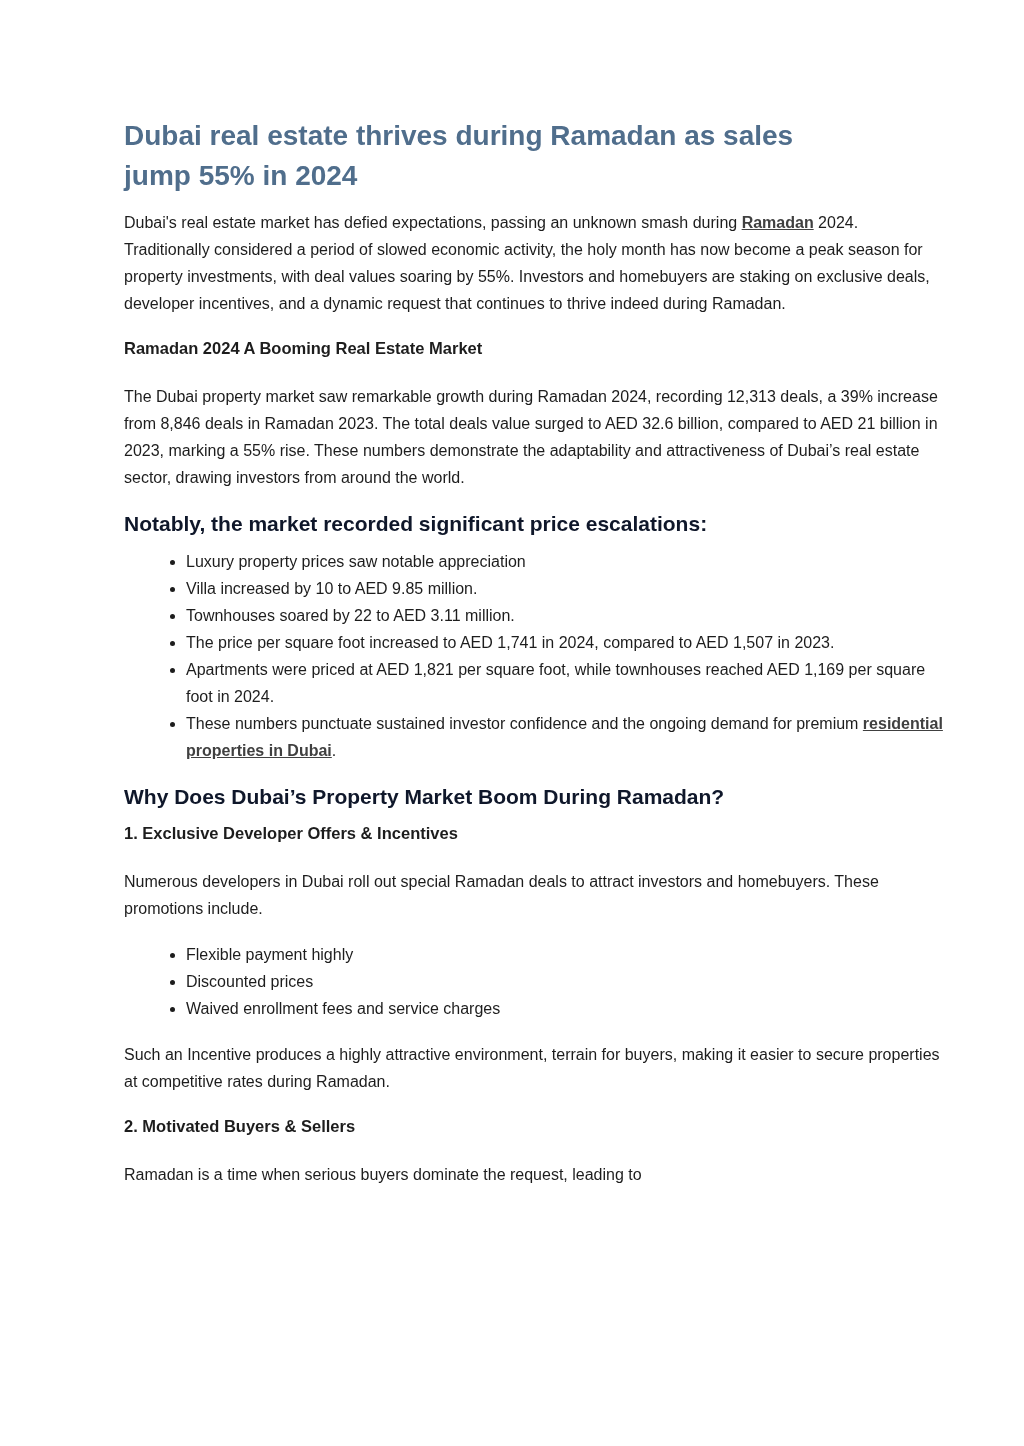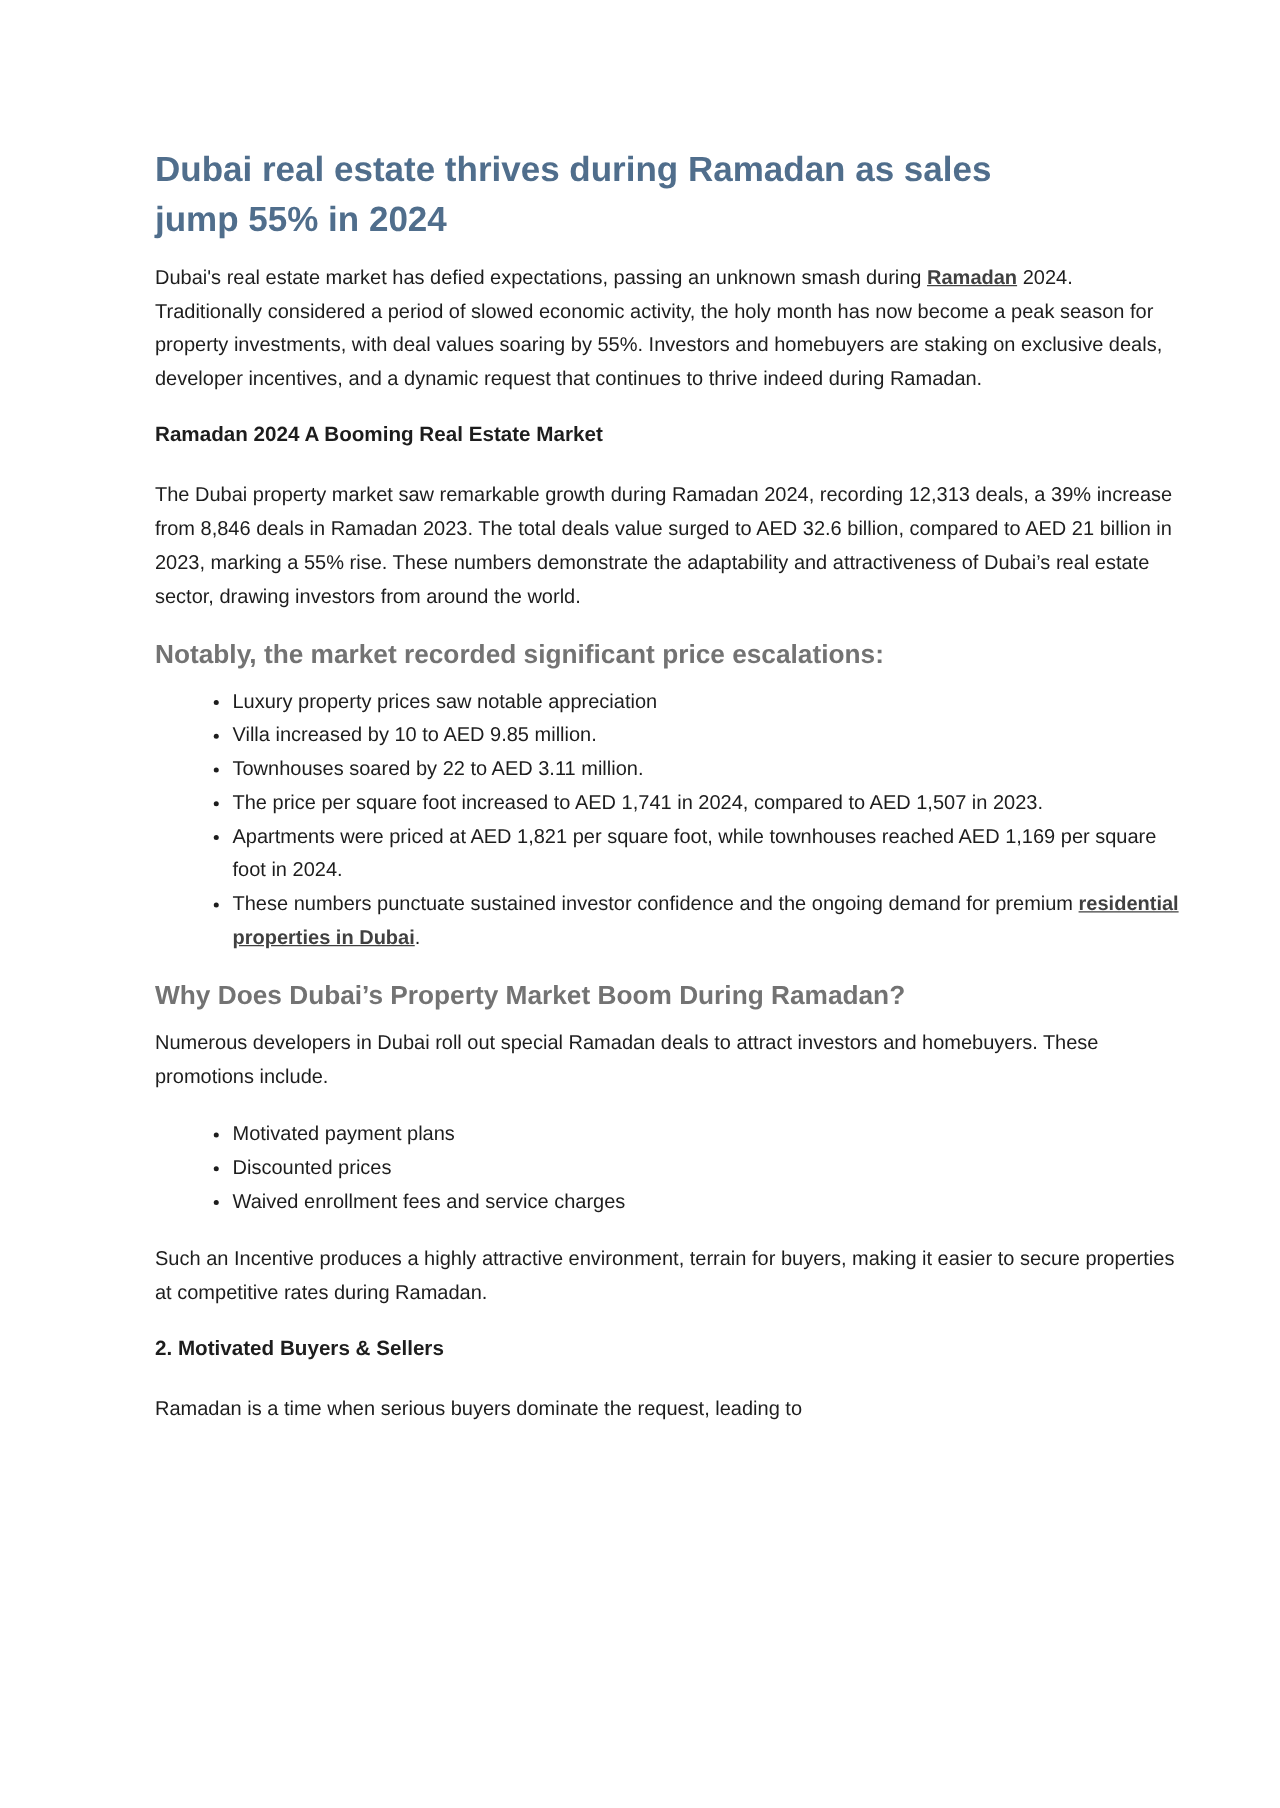--- a/index.html
+++ b/index.html
@@ -28,21 +28,21 @@
     margin: 0 0 13px 0;
   }
   .doc-title .t-line { display: block; }
   p {
     margin: 0 0 19px 0;
   }
   h2.section-heading {
     font-size: 21px;
     line-height: 28px;
     font-weight: bold;
-    color: #737373;
+    color: #0f172a;
     margin: 4px 0 10px 0;
   }
   h3.sub-heading {
     font-size: 16.5px;
     line-height: 24px;
     font-weight: bold;
     color: #1d1d1d;
     margin: 0 0 23px 0;
   }
   ul.doc-list {
@@ -84,25 +84,26 @@
     <li>Luxury property prices saw notable appreciation</li>
     <li>Villa increased by 10 to AED 9.85 million.</li>
     <li>Townhouses soared by 22 to AED 3.11 million.</li>
     <li>The price per square foot increased to AED 1,741 in 2024, compared to AED 1,507 in 2023.</li>
     <li>Apartments were priced at AED 1,821 per square foot, while townhouses reached AED 1,169 per square foot in 2024.</li>
     <li><span>These numbers punctuate sustained investor confidence and the ongoing demand for premium </span><a class="doc-link">residential properties in Dubai</a><span>.</span></li>
   </ul>
 
   <h2 class="section-heading">Why Does Dubai’s Property Market Boom During Ramadan?</h2>
 
+  <h3 class="sub-heading">1. Exclusive Developer Offers &amp; Incentives</h3>
 
   <p>Numerous developers in Dubai roll out special Ramadan deals to attract investors and homebuyers. These promotions include.</p>
 
   <ul class="doc-list">
-    <li>Motivated payment plans</li>
+    <li>Flexible payment highly</li>
     <li>Discounted prices</li>
     <li>Waived enrollment fees and service charges</li>
   </ul>
 
   <p>Such an Incentive produces a highly attractive environment, terrain for buyers, making it easier to secure properties at competitive rates during Ramadan.</p>
 
   <h3 class="sub-heading">2. Motivated Buyers &amp; Sellers</h3>
 
   <p>Ramadan is a time when serious buyers dominate the request, leading to</p>
 

